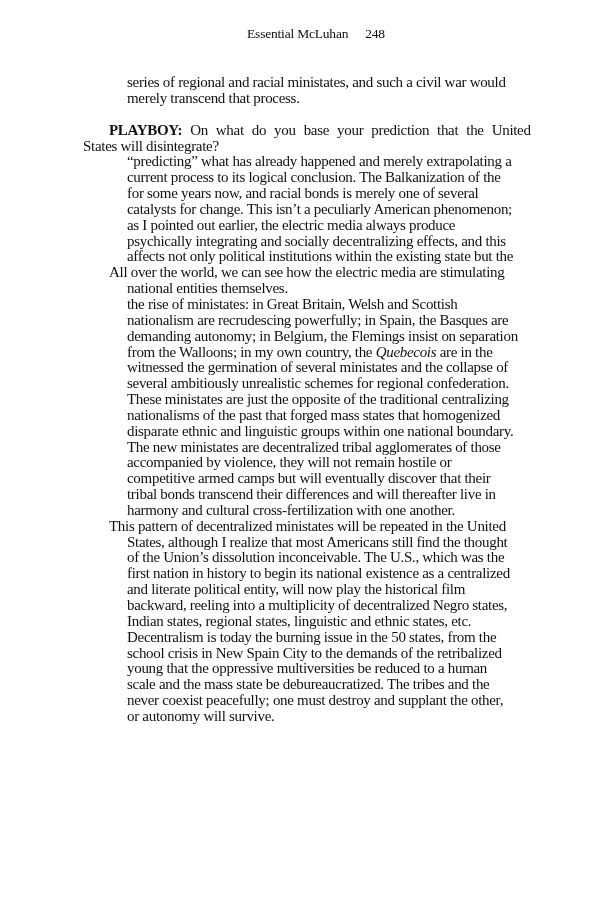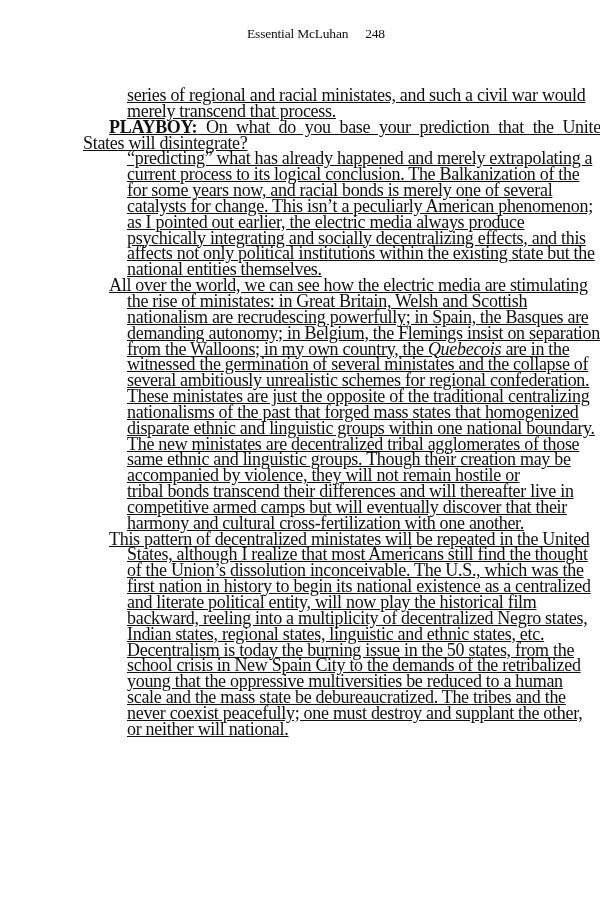--- a/index.html
+++ b/index.html
@@ -25,34 +25,33 @@
     justify-content: center;
     align-items: baseline;
     gap: 17px;
     font-size: 13.5px;
     line-height: 16px;
     letter-spacing: -0.2px;
   }
   .body-text {
     position: absolute;
     left: 83px;
-    top: 88px;
+    top: 75px;
     width: 434px;
-    font-size: 18px;
+    font-size: 15px;
     line-height: 15.85px;
     letter-spacing: -0.3px;
-    text-decoration: underline;
   }
   .line {
     white-space: nowrap;
     text-align: left;
   }
   .line.ind1 { padding-left: 26px; }
   .line.ind2 { padding-left: 44px; }
-  .line.gap  { }
+  .line.gap  { margin-top: 16px; }
   .line.stretch { word-spacing: 4.5px; }
   .seg-bold   { font-weight: bold; }
   .seg-italic { font-style: italic; }
 </style>
 </head>
 <body>
 
 <div class="page">
   <div class="page-header">
     <span>Essential McLuhan</span>
@@ -63,44 +62,43 @@
       <div class="line ind2"><span>merely transcend that process.</span></div>
       <div class="line ind1 gap stretch"><span class="seg-bold">PLAYBOY:</span><span> On what do you base your prediction that the United</span></div>
       <div class="line ind0"><span>States will disintegrate?</span></div>
       <div class="line ind2"><span>“predicting” what has already happened and merely extrapolating a</span></div>
       <div class="line ind2"><span>current process to its logical conclusion. The Balkanization of the</span></div>
       <div class="line ind2"><span>for some years now, and racial bonds is merely one of several</span></div>
       <div class="line ind2"><span>catalysts for change. This isn’t a peculiarly American phenomenon;</span></div>
       <div class="line ind2"><span>as I pointed out earlier, the electric media always produce</span></div>
       <div class="line ind2"><span>psychically integrating and socially decentralizing effects, and this</span></div>
       <div class="line ind2"><span>affects not only political institutions within the existing state but the</span></div>
+      <div class="line ind1"><span>All over the world, we can see how the electric media are stimulating</span></div>
       <div class="line ind2"><span>national entities themselves.</span></div>
-      <div class="line ind1"><span>All over the world, we can see how the electric media are stimulating</span></div>
       <div class="line ind2"><span>the rise of ministates: in Great Britain, Welsh and Scottish</span></div>
       <div class="line ind2"><span>nationalism are recrudescing powerfully; in Spain, the Basques are</span></div>
       <div class="line ind2"><span>demanding autonomy; in Belgium, the Flemings insist on separation</span></div>
       <div class="line ind2"><span>from the Walloons; in my own country, the </span><span class="seg-italic">Quebecois</span><span> are in the</span></div>
       <div class="line ind2"><span>witnessed the germination of several ministates and the collapse of</span></div>
       <div class="line ind2"><span>several ambitiously unrealistic schemes for regional confederation.</span></div>
       <div class="line ind2"><span>These ministates are just the opposite of the traditional centralizing</span></div>
       <div class="line ind2"><span>nationalisms of the past that forged mass states that homogenized</span></div>
       <div class="line ind2"><span>disparate ethnic and linguistic groups within one national boundary.</span></div>
       <div class="line ind2"><span>The new ministates are decentralized tribal agglomerates of those</span></div>
-      <div class="line ind2"><span>same ethnic and linguistic groups. Though their creation may be</span></div>
       <div class="line ind2"><span>accompanied by violence, they will not remain hostile or</span></div>
+      <div class="line ind2"><span>competitive armed camps but will eventually discover that their</span></div>
       <div class="line ind2"><span>tribal bonds transcend their differences and will thereafter live in</span></div>
-      <div class="line ind2"><span>competitive armed camps but will eventually discover that their</span></div>
       <div class="line ind2"><span>harmony and cultural cross-fertilization with one another.</span></div>
       <div class="line ind1"><span>This pattern of decentralized ministates will be repeated in the United</span></div>
       <div class="line ind2"><span>States, although I realize that most Americans still find the thought</span></div>
       <div class="line ind2"><span>of the Union’s dissolution inconceivable. The U.S., which was the</span></div>
       <div class="line ind2"><span>first nation in history to begin its national existence as a centralized</span></div>
       <div class="line ind2"><span>and literate political entity, will now play the historical film</span></div>
       <div class="line ind2"><span>backward, reeling into a multiplicity of decentralized Negro states,</span></div>
       <div class="line ind2"><span>Indian states, regional states, linguistic and ethnic states, etc.</span></div>
       <div class="line ind2"><span>Decentralism is today the burning issue in the 50 states, from the</span></div>
       <div class="line ind2"><span>school crisis in New Spain City to the demands of the retribalized</span></div>
       <div class="line ind2"><span>young that the oppressive multiversities be reduced to a human</span></div>
       <div class="line ind2"><span>scale and the mass state be debureaucratized. The tribes and the</span></div>
       <div class="line ind2"><span>never coexist peacefully; one must destroy and supplant the other,</span></div>
-      <div class="line ind2"><span>or neither will national.</span></div>
+      <div class="line ind2"><span>or autonomy will survive.</span></div>
     </div>
 </div>
 
 </body></html>

